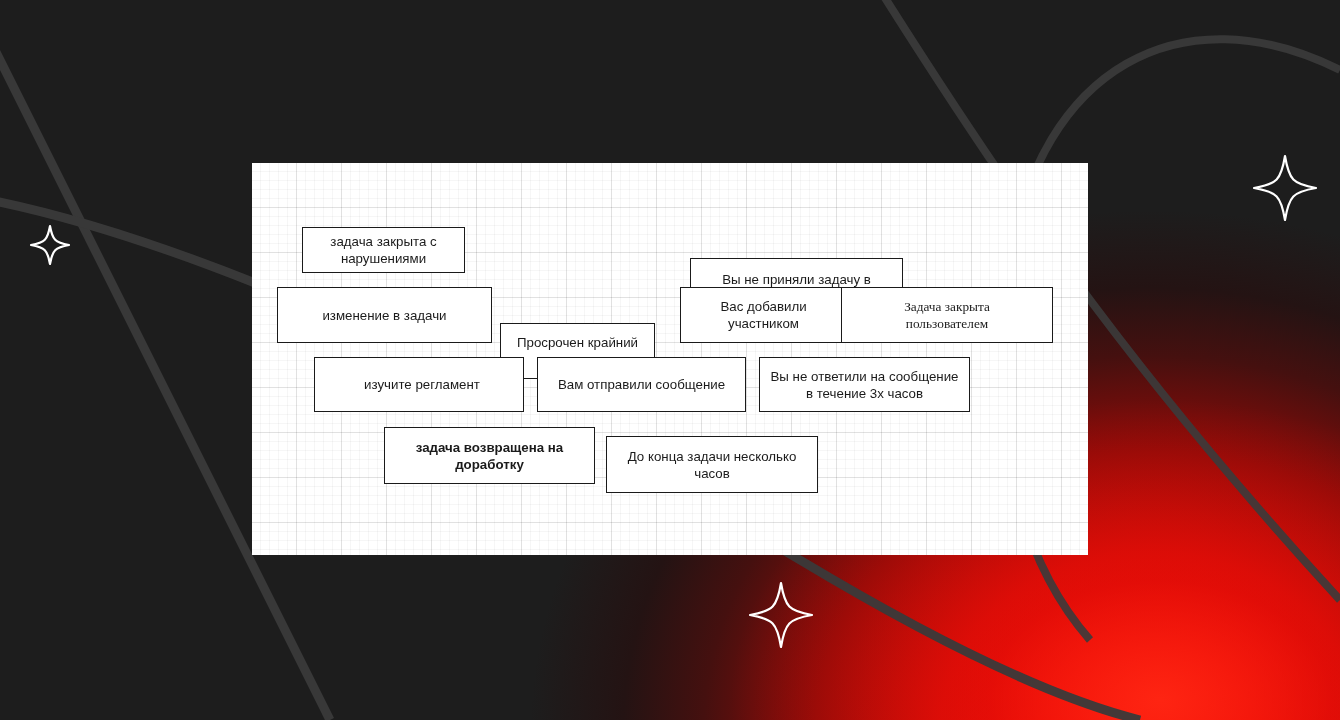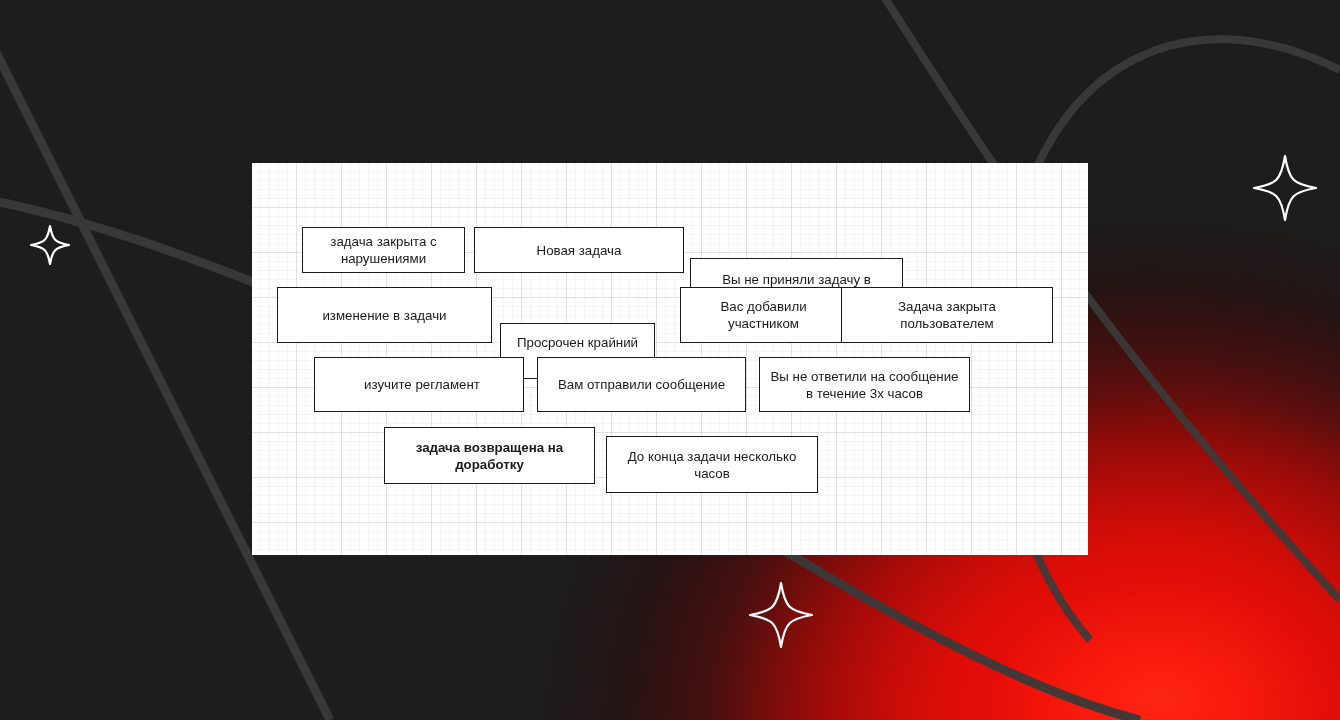--- a/index.html
+++ b/index.html
@@ -104,30 +104,29 @@
                C 777 623 773 619 750 615 C 773 611 777 607 781 583 Z"></path>
       <path class="star" d="M 50 226 C 52.5 240 55 242.5 69 245 C 55 247.5 52.5 250 50 264
                C 47.5 250 45 247.5 31 245 C 45 242.5 47.5 240 50 226 Z"></path>
     </g>
   </svg>
 
   <div id="canvas">
 
     <div class="node" style="left:50px;  top:64px;  width:163px; height:46px;">задача закрыта с
 нарушениями</div>
-    <div class="node" style="left:222px; top:64px;  width:210px; height:46px;">Новая задача</div>
     <div class="node" style="left:438px; top:64px;  width:213px; height:60px;margin-top:31px;">Вы не приняли задачу в
 течение 24 часов</div>
 
     <div class="node" style="left:25px;  top:124px; width:215px; height:56px;text-align:center;">изменение в задачи</div>
     <div class="node" style="left:248px; top:124px; width:155px; height:56px;margin-top:36px;">Просрочен крайний
 срок</div>
     <div class="node" style="left:428px; top:124px; width:167px; height:56px;">Вас добавили
 участником</div>
-    <div class="node" style="left:589px; top:124px; width:212px; height:56px;">Задача закрыта
+    <div class="node" style="left:589px; top:124px; width:212px; height:56px;font-family:Liberation Serif, serif;">Задача закрыта
 пользователем</div>
 
     <div class="node" style="left:62px;  top:194px; width:210px; height:55px;padding-left:12px;">изучите регламент</div>
     <div class="node" style="left:285px; top:194px; width:209px; height:55px;">Вам отправили сообщение</div>
     <div class="node" style="left:507px; top:194px; width:211px; height:55px;">Вы не ответили на сообщение
 в течение 3х часов</div>
 
     <div class="node" style="left:132px; top:264px; width:211px; height:57px;font-weight:bold;">задача возвращена на
 доработку</div>
     <div class="node" style="left:354px; top:273px; width:212px; height:57px;">До конца задачи несколько

